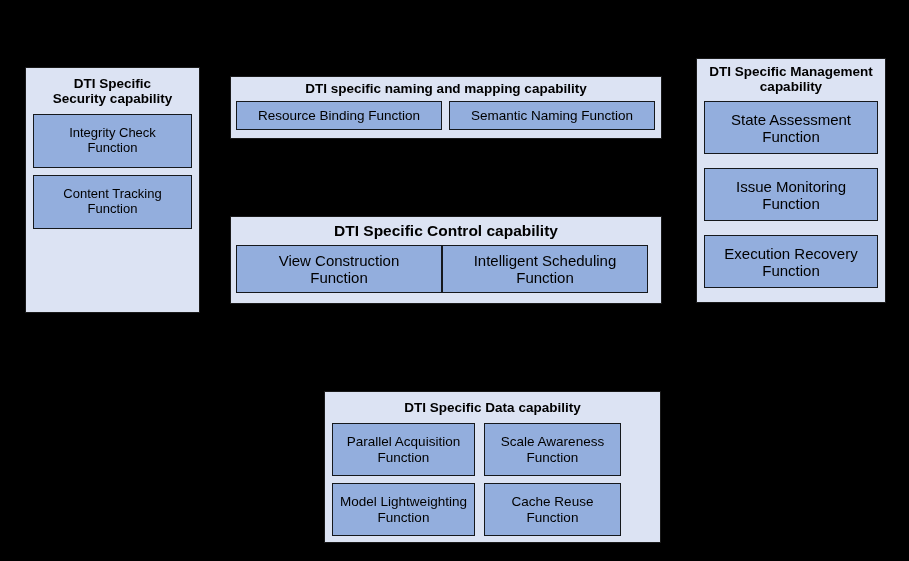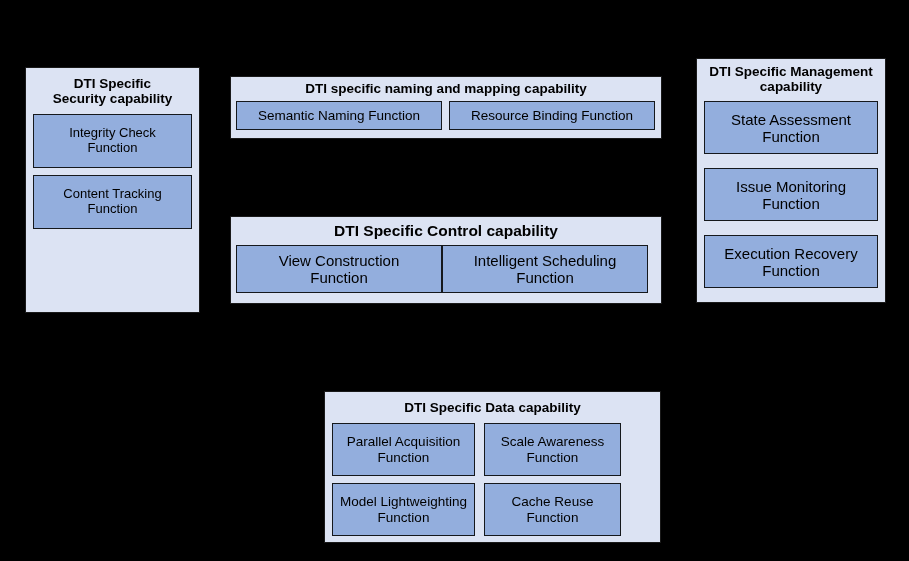--- a/index.html
+++ b/index.html
@@ -127,22 +127,22 @@
       <div class="fn-box">Integrity Check
 Function</div>
       <div class="fn-box">Content Tracking
 Function</div>
     </div>
   </div>
 
   <div class="panel" id="panel-naming">
     <div class="panel-title">DTI specific naming and mapping capability</div>
     <div class="fn-grid">
+      <div class="fn-box">Resource Binding Function</div>
       <div class="fn-box">Semantic Naming Function</div>
-      <div class="fn-box">Resource Binding Function</div>
     </div>
   </div>
 
   <div class="panel" id="panel-control">
     <div class="panel-title">DTI Specific Control capability</div>
     <div class="fn-grid">
       <div class="fn-box">View Construction
 Function</div>
       <div class="fn-box">Intelligent Scheduling
 Function</div>

